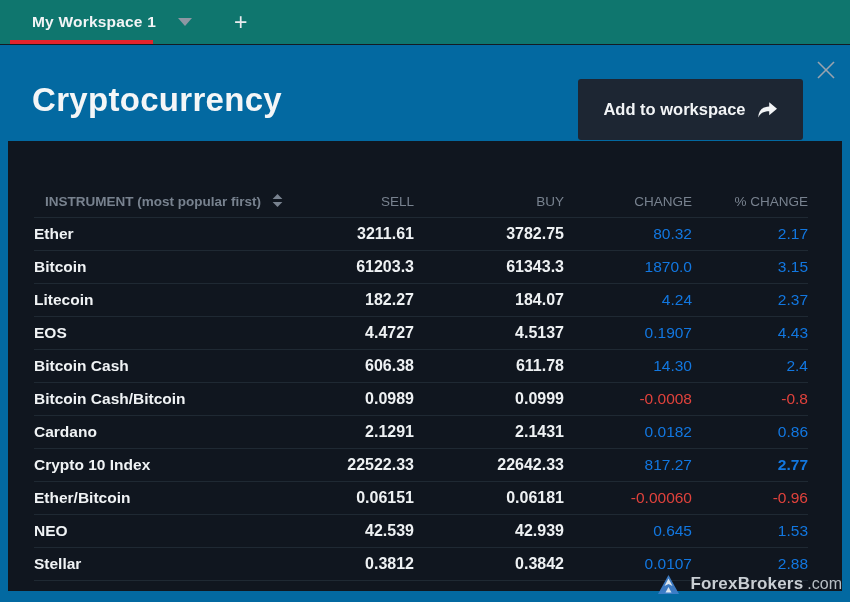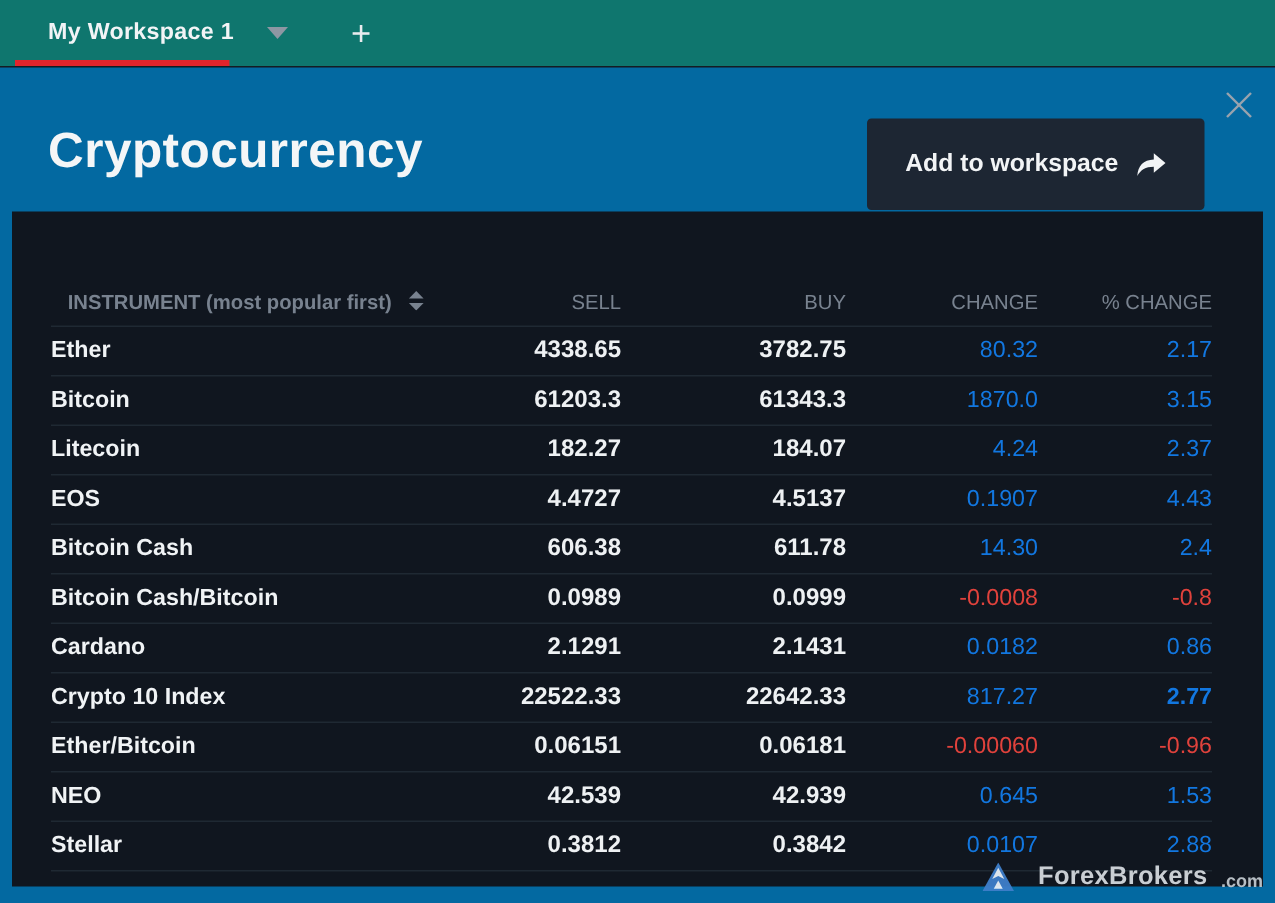--- a/index.html
+++ b/index.html
@@ -137,28 +137,28 @@
   td.name { color:#f0f3f5; font-weight:bold; font-size:15.5px; text-align:left; }
   td.num  { color:#eef1f3; font-weight:bold; font-size:16px;  text-align:right; }
   td.chg  { font-size:15.5px; font-weight:500; text-align:right; }
   tbody tr { cursor:pointer; }
 
   
   .watermark {
     position:absolute;
     right:8px; bottom:8px;
     display:flex;
-    align-items:flex-end;
-    gap:9px;
+    align-items:center;
+    gap:4px;
     opacity:0.95;
     pointer-events:none;
   }
   .wm-logo { align-self:center; margin-right:7px; }
   .wm-brand { color:#d3d8dd; font-size:17px; font-weight:600; letter-spacing:0.2px; }
-  .wm-tld   { color:#c0c7cd; font-size:12px; font-weight:700; }
+  .wm-tld   { color:#c0c7cd; font-size:16px; font-weight:400; }
 </style>
 </head>
 <body>
 
 <div class="topbar">
   <div class="ws-tab">
     <span class="ws-tab-label">My Workspace 1</span>
     <span class="ws-caret"></span>
     <span class="ws-underline" style="background: rgb(227, 36, 44);"></span>
   </div>
@@ -205,21 +205,21 @@
           </th>
           <th>SELL</th>
           <th>BUY</th>
           <th>CHANGE</th>
           <th>% CHANGE</th>
         </tr>
       </thead>
       <tbody>
           <tr>
             <td class="name">Ether</td>
-            <td class="num">4338.65</td>
+            <td class="num">3211.61</td>
             <td class="num">3782.75</td>
             <td class="chg" style="color: rgb(18, 119, 224);">80.32</td>
             <td class="chg" style="color: rgb(18, 119, 224);">2.17</td>
           </tr>
           <tr>
             <td class="name">Bitcoin</td>
             <td class="num">61203.3</td>
             <td class="num">61343.3</td>
             <td class="chg" style="color: rgb(18, 119, 224);">1870.0</td>
             <td class="chg" style="color: rgb(18, 119, 224);">3.15</td>

